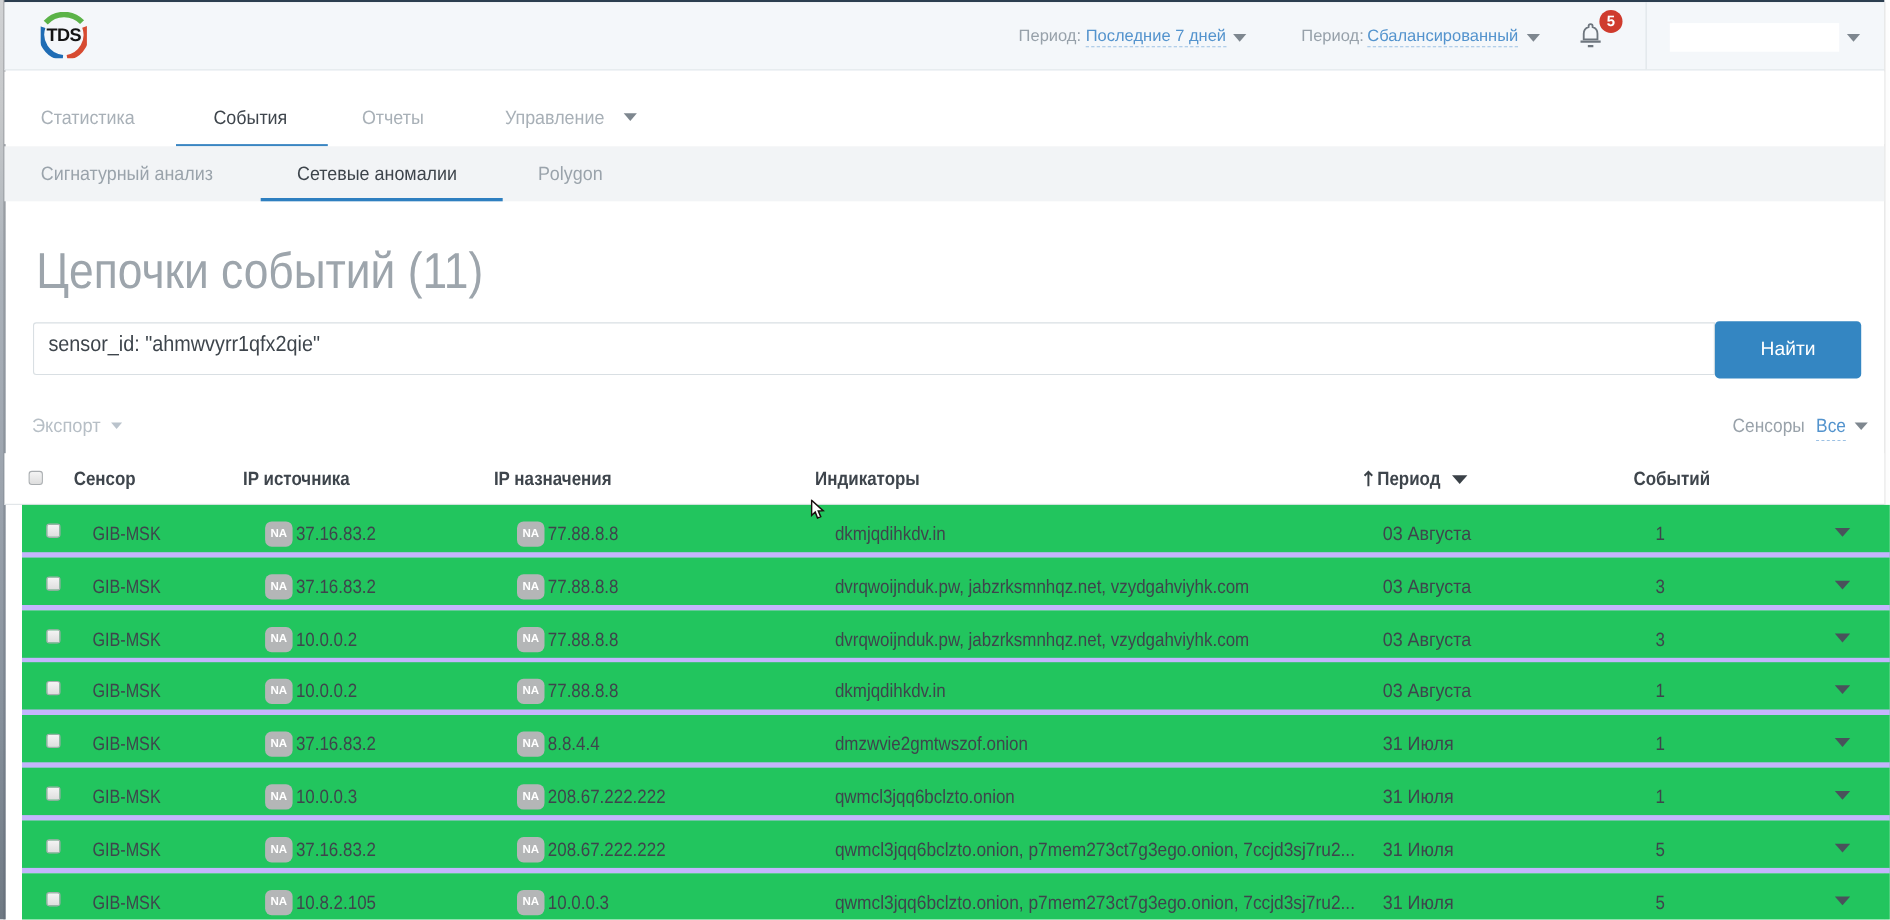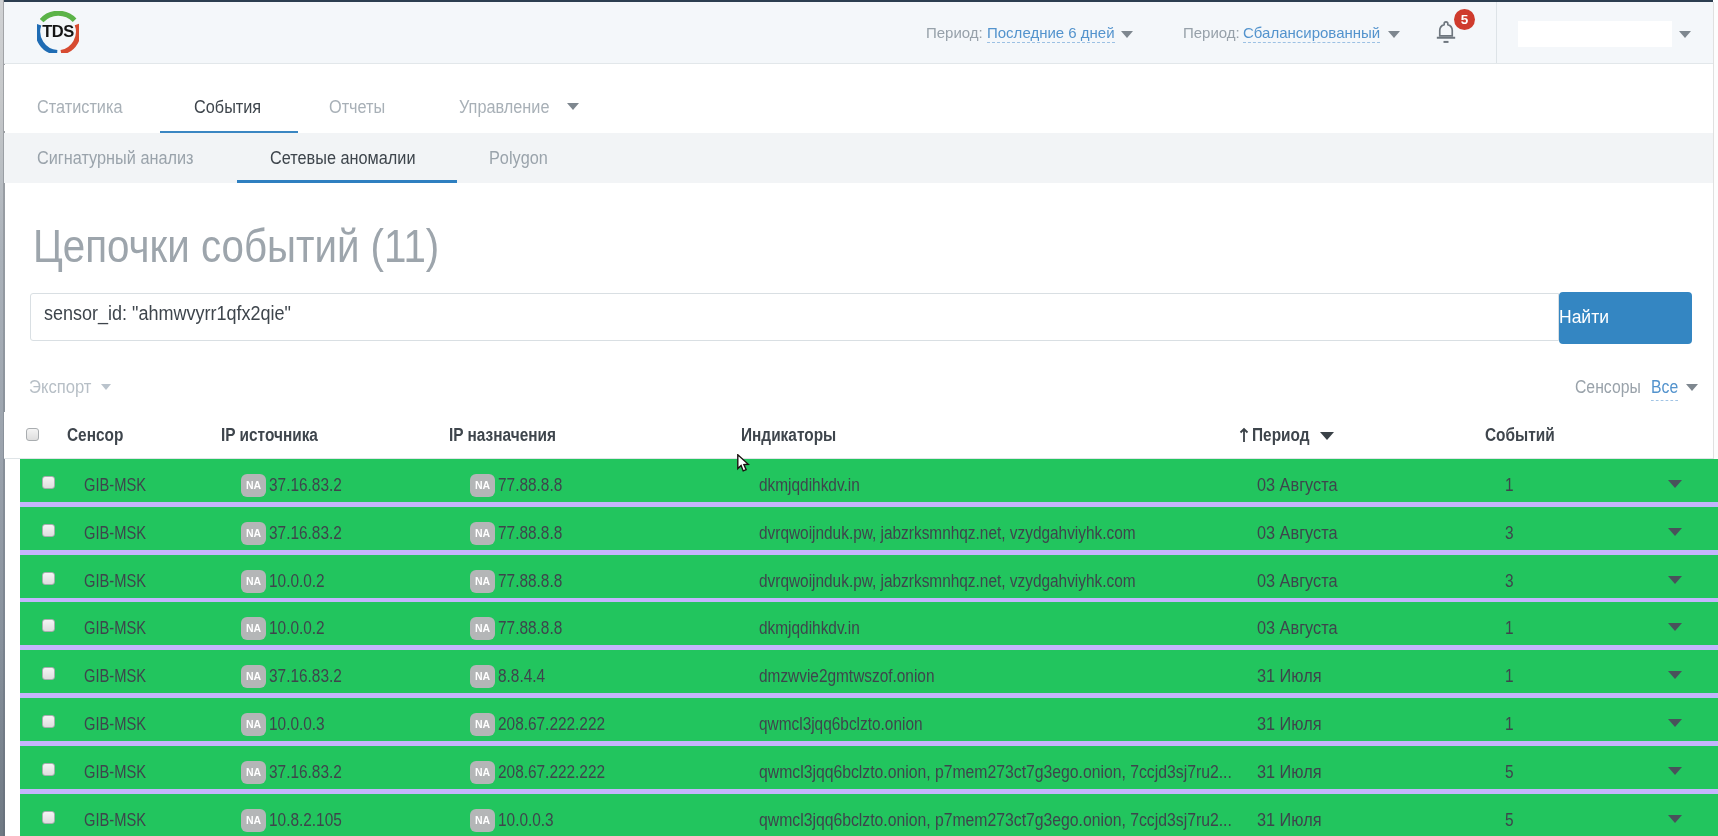--- a/index.html
+++ b/index.html
@@ -26,21 +26,21 @@
 #nav-underline { left:160px; top:131px; width:138px; height:2px; background:#3a86c2; }
 #subnav { left:4px; top:133px; width:1709px; height:50px; background:#f2f4f6; }
 .subtab { font-size:17.5px; color:#9aa3ab; transform:scaleX(0.93); }
 .subtab.active { color:#3e454c; }
 #sub-underline { left:237px; top:180px; width:220px; height:3px; background:#2e7fc0; }
 
 #heading { left:33px; top:219px; font-size:46px; color:#9da5ac; transform:scaleX(0.876); }
 
 #searchbox { left:30px; top:293px; width:1529px; height:48px; background:#fff; border:1px solid #d9dfe3; border-radius:3px 0 0 3px; }
 #searchtext { left:44px; top:302px; font-size:20px; color:#3e454c; transform:scaleX(0.9); }
-#findbtn { left:1559px; top:292px; width:133px; height:52px; background:#3486c2; border-radius:4px; color:#fff; font-size:17.5px; text-align:left; line-height:50px; }
+#findbtn { left:1559px; top:292px; width:133px; height:52px; background:#3486c2; border-radius:4px; color:#fff; font-size:17.5px; text-align:center; line-height:50px; }
 
 #export { top:377px; font-size:17.5px; color:#b7bfc6; transform:scaleX(0.95); }
 #exportcaret { left:101px; top:384px; border-left-width:5px !important; border-right-width:5px !important; border-top-width:6px !important; border-top-color:#bac3cc !important; }
 #sensors { left:1575px; top:377px; font-size:17.5px; color:#99a2aa; transform:scaleX(0.9); }
 #vse { left:1651px; top:377px; font-size:17.5px; color:#5393cd; border-bottom:1px dashed #9cc1e4; padding-bottom:2px; transform:scaleX(0.9); }
 #vsecaret { left:1686px; top:384px; }
 
 .hdr { font-size:17.5px; color:#3a4147; font-weight:bold; transform:scaleX(0.88); }
 #thead { left:4px; top:412px; width:1709px; height:47px; background:#fff; border-bottom:1px solid #dfe4e7; }
 .row { left:20px; width:1709px; height:48px; background:#22c55e; border-bottom:5px solid #c4b5fd; }
@@ -58,21 +58,21 @@
 <div class="abs" id="rightpane"></div>
 <div class="abs" id="vsep"></div>
 
 <svg class="abs" id="logo" style="left:37px;top:11px" width="42" height="42" viewBox="0 0 42 42">
   <path d="M4.6 9.6 A 22.5 22.5 0 0 1 37.6 9.2" fill="none" stroke="#5bb348" stroke-width="5"></path>
   <path d="M1.9 13.6 A 21 21 0 0 0 20.2 41.4" fill="none" stroke="#1f6cb4" stroke-width="5"></path>
   <path d="M40.1 13.4 A 21 21 0 0 1 24 41.4" fill="none" stroke="#d74b31" stroke-width="5"></path>
   <text x="21" y="26.4" font-family="Liberation Sans,sans-serif" font-size="16.5" font-weight="bold" fill="#141414" text-anchor="middle" letter-spacing="-0.5">TDS</text>
 </svg>
 <div class="abs toplabel" style="left:926px;top:24px">Период:</div>
-<div class="abs toplink" style="left:987px;top:24px">Последние 6 дней</div>
+<div class="abs toplink" style="left:987px;top:24px">Последние 7 дней</div>
 <div class="abs caret" style="left:1121px;top:31px"></div>
 <div class="abs toplabel" style="left:1183px;top:24px">Период:</div>
 <div class="abs toplink" style="left:1243px;top:24px">Сбалансированный</div>
 <div class="abs caret" style="left:1388px;top:31px"></div>
 
 <svg class="abs" style="left:1435px;top:19px" width="22" height="25" viewBox="0 0 26 30">
   <path d="M13 3.5 a2.2 2.2 0 0 1 2.2 2.2 v1 a7.5 7.5 0 0 1 5.3 7.2 v6.3 h-15 v-6.3 a7.5 7.5 0 0 1 5.3 -7.2 v-1 A2.2 2.2 0 0 1 13 3.5 z" fill="none" stroke="#6e767e" stroke-width="2"></path>
   <line x1="2" y1="22.5" x2="24" y2="22.5" stroke="#6e767e" stroke-width="2.4"></line>
   <line x1="10" y1="27.5" x2="16" y2="27.5" stroke="#6e767e" stroke-width="2.4"></line>
 </svg>

